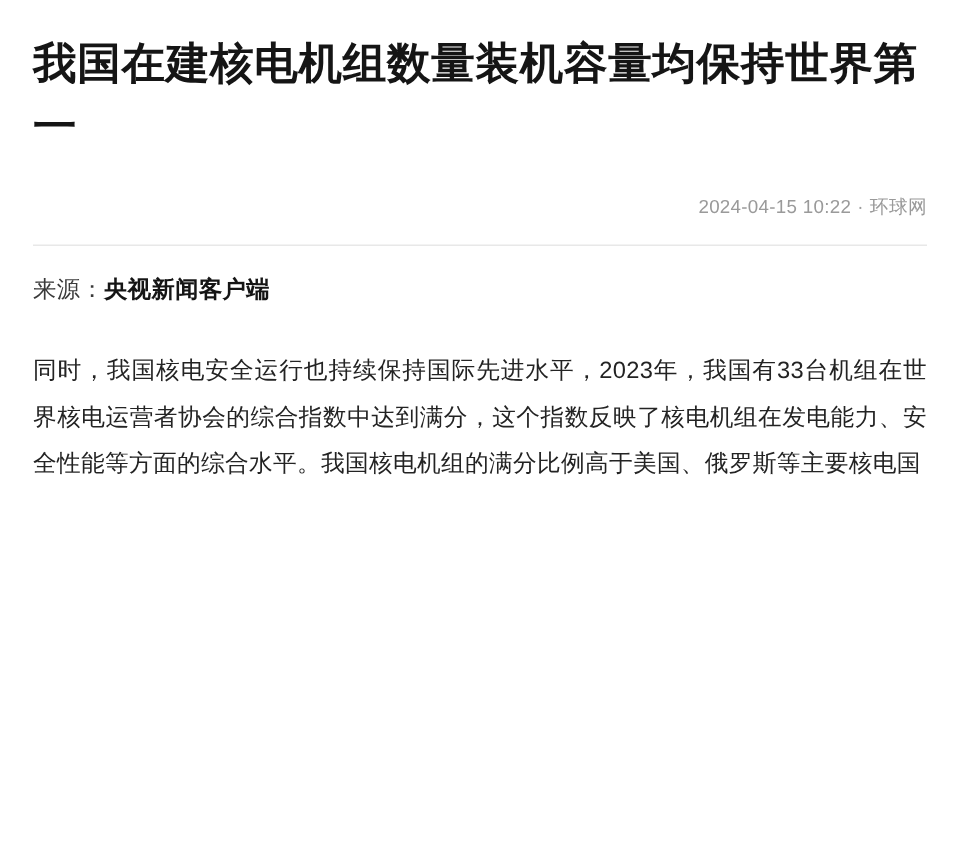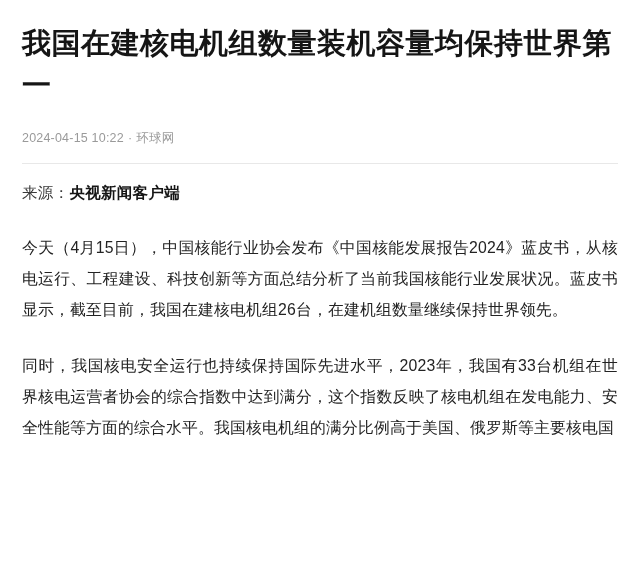--- a/index.html
+++ b/index.html
@@ -29,20 +29,21 @@
     letter-spacing: 0.5px;
     color: #151515;
     margin: 0 0 0 0;
     padding-top: 4px;
   }
   .meta-row {
     margin-top: 24px;
     font-size: 12.5px;
     color: #9a9a9a;
     letter-spacing: 0.2px;
+    text-align: right;
   }
   .meta-sep {
     margin: 0 4px;
   }
   .divider {
     margin-top: 16px;
     border-top: 1px solid #e8e8e8;
     width: 100%;
   }
   .source-row {
@@ -93,18 +94,17 @@
     <span>2024-04-15 10:22</span><span class="meta-sep">·</span><span>环球网</span>
   </div>
 
   <div class="divider"></div>
 
   <div class="source-row">
     <span class="source-label">来源：</span><span class="source-name">央视新闻客户端</span>
   </div>
 
   <div class="body-text">
-    <p>今天（4月15日），中国核能行业协会发布《中国核能发展报告2024》蓝皮书，从核电运行、工程建设、科技创新等方面总结分析了当前我国核能行业发展状况。蓝皮书显示，截至目前，我国在建核电机组26台，在建机组数量继续保持世界领先。</p>
     <p>同时，我国核电安全运行也持续保持国际先进水平，2023年，我国有33台机组在世界核电运营者协会的综合指数中达到满分，这个指数反映了核电机组在发电能力、安全性能等方面的综合水平。我国核电机组的满分比例高于美国、俄罗斯等主要核电国</p>
   </div>
 
   <div class="fade-bottom"></div>
 </div>
 
 </body></html>

